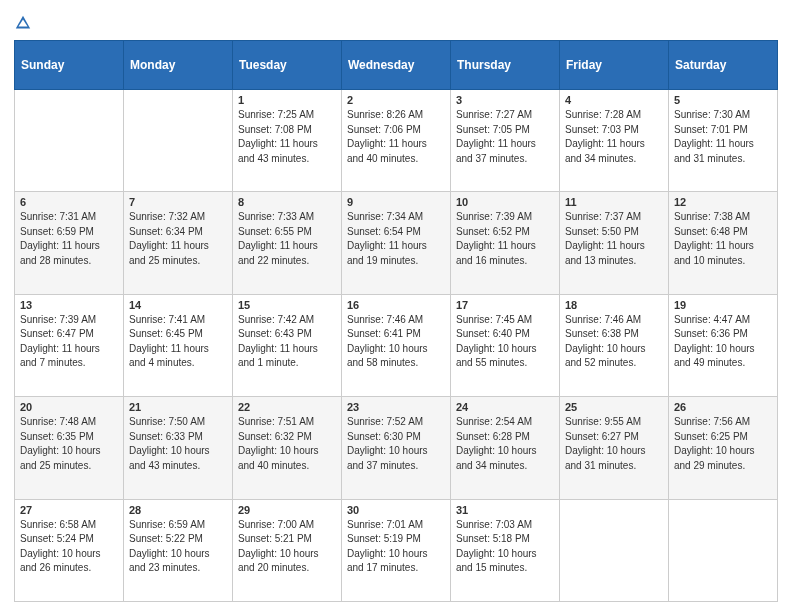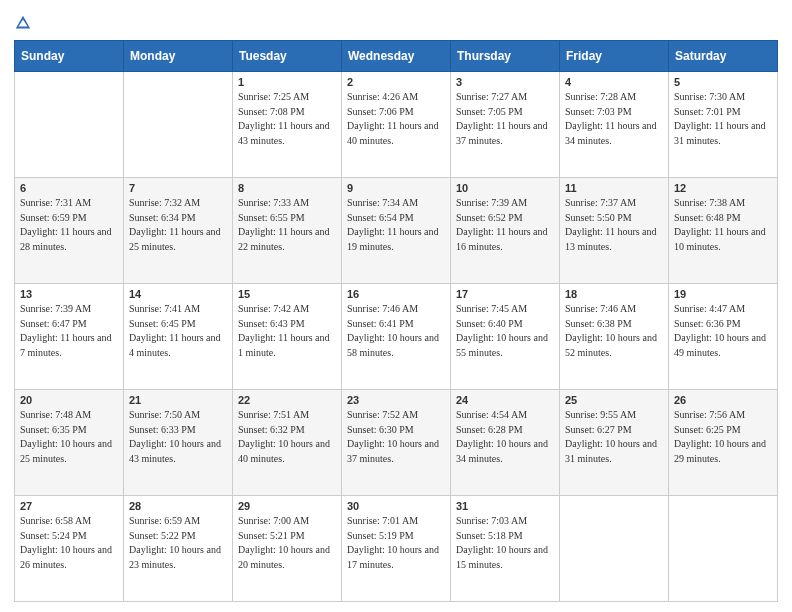--- a/index.html
+++ b/index.html
@@ -59,21 +59,21 @@
     .calendar {
       flex: 1;
       border-collapse: collapse;
       width: 100%;
       table-layout: fixed;
     }
     .calendar th {
       background-color: #2a6db5;
       color: #fff;
       text-align: left;
-      padding: 8px 6px;
+      padding: 17px 6px;
       font-size: 12px;
       font-weight: bold;
       border: 1px solid #1a5a9a;
     }
     .calendar td {
       border: 1px solid #ccc;
       vertical-align: top;
       padding: 4px 5px;
       font-size: 10px;
       color: #333;
@@ -87,21 +87,20 @@
       font-weight: bold;
       font-size: 11px;
       display: block;
       margin-bottom: 2px;
     }
     .empty-cell {
       background: #f9f9f9;
     }
     .day-info {
       line-height: 1.45;
-      font-family: Liberation Serif, serif;
     }
   </style>
 </head>
 <body>
 
 <div class="page">
   <div class="header">
     <div class="logo">
       <div class="logo-text">
         <svg class="logo-icon" viewBox="0 0 20 20">
@@ -138,21 +137,21 @@
             <span class="day-number">1</span>
             <div class="day-info">
               <div>Sunrise: 7:25 AM</div>
               <div>Sunset: 7:08 PM</div>
               <div>Daylight: 11 hours and 43 minutes.</div>
             </div>
           </td>
           <td>
             <span class="day-number">2</span>
             <div class="day-info">
-              <div>Sunrise: 4:26 AM</div>
+              <div>Sunrise: 8:26 AM</div>
               <div>Sunset: 7:06 PM</div>
               <div>Daylight: 11 hours and 40 minutes.</div>
             </div>
           </td>
           <td>
             <span class="day-number">3</span>
             <div class="day-info">
               <div>Sunrise: 7:27 AM</div>
               <div>Sunset: 7:05 PM</div>
               <div>Daylight: 11 hours and 37 minutes.</div>
@@ -320,21 +319,21 @@
             <span class="day-number">23</span>
             <div class="day-info">
               <div>Sunrise: 7:52 AM</div>
               <div>Sunset: 6:30 PM</div>
               <div>Daylight: 10 hours and 37 minutes.</div>
             </div>
           </td>
           <td>
             <span class="day-number">24</span>
             <div class="day-info">
-              <div>Sunrise: 4:54 AM</div>
+              <div>Sunrise: 2:54 AM</div>
               <div>Sunset: 6:28 PM</div>
               <div>Daylight: 10 hours and 34 minutes.</div>
             </div>
           </td>
           <td>
             <span class="day-number">25</span>
             <div class="day-info">
               <div>Sunrise: 9:55 AM</div>
               <div>Sunset: 6:27 PM</div>
               <div>Daylight: 10 hours and 31 minutes.</div>

